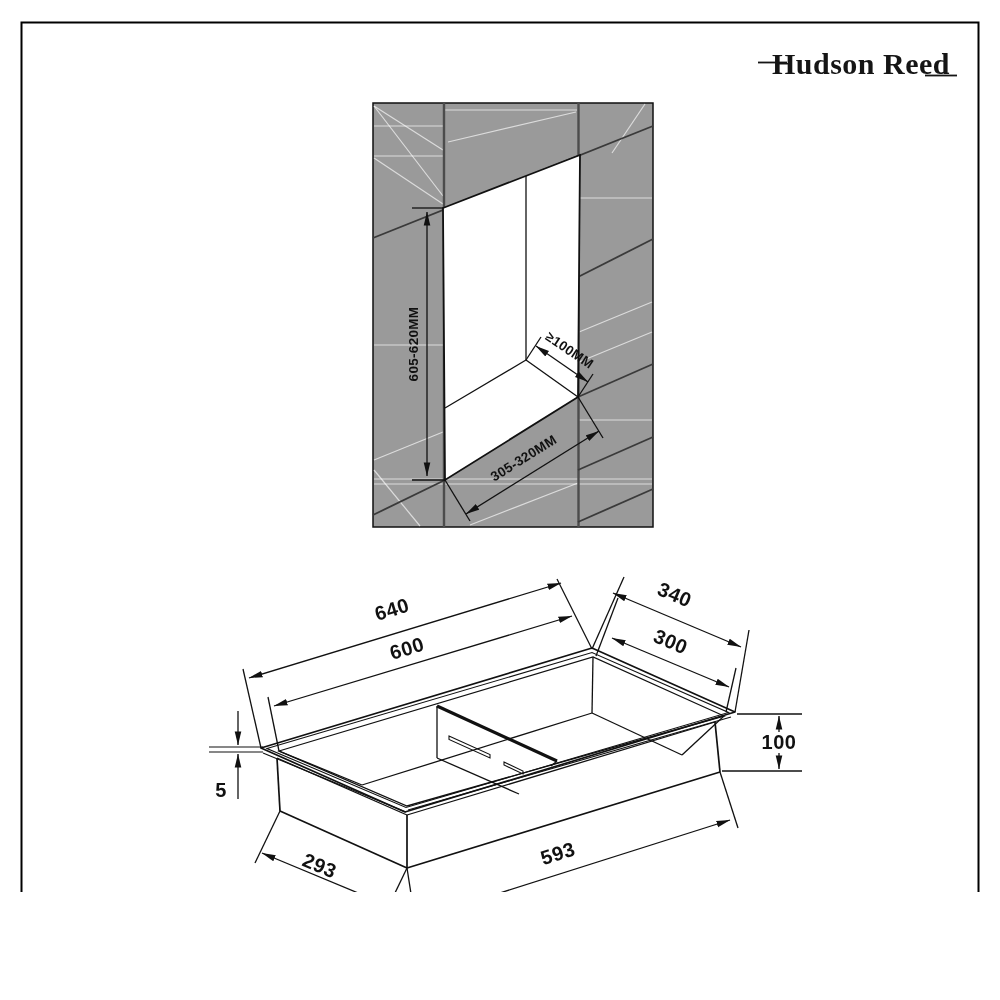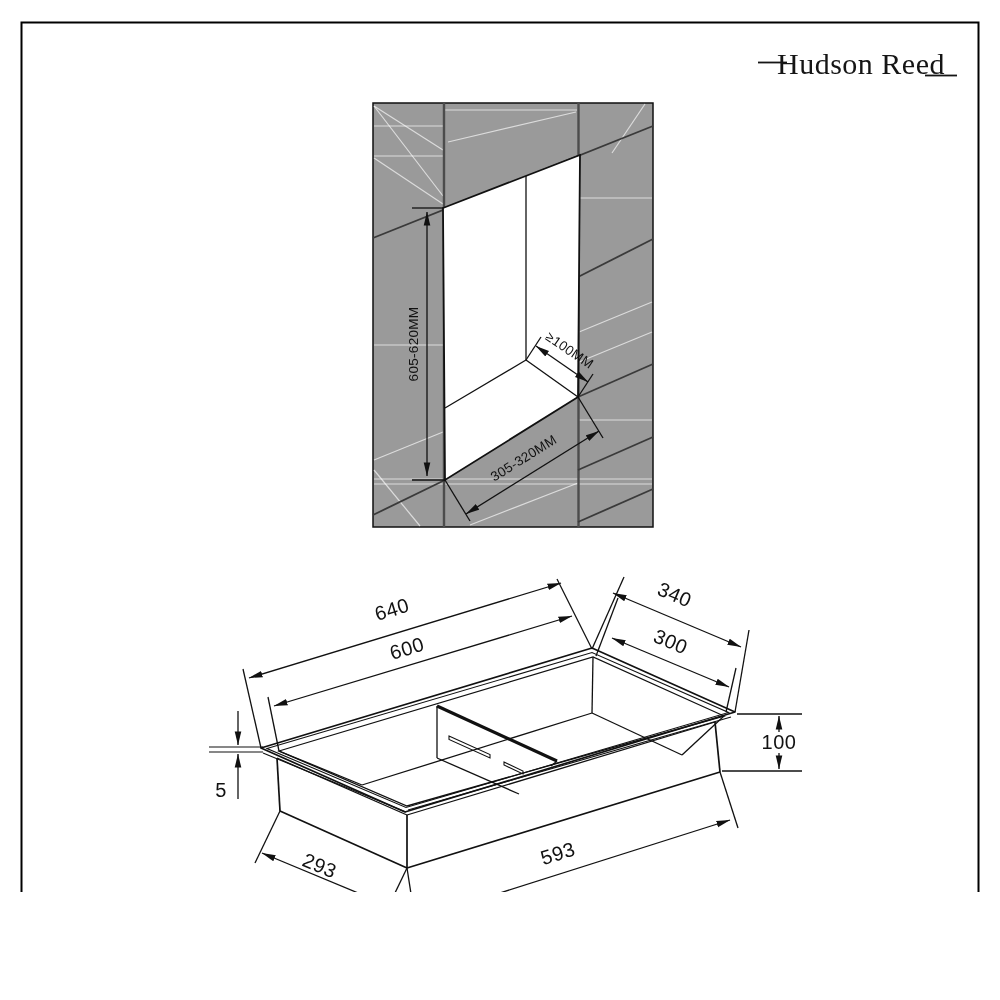--- a/index.html
+++ b/index.html
@@ -1,17 +1,17 @@
 <!DOCTYPE html>
 <html><head>
 <meta charset="utf-8">
 <style>
   html,body{margin:0;padding:0;background:#ffffff;}
   #canvas{position:relative;width:1000px;height:892px;background:#fff;overflow:hidden;
-          font-family:"Liberation Sans",sans-serif;}
+          font-family:"Liberation Sans",sans-serif;font-weight:bold;}
   svg{position:absolute;left:0;top:0;}
   .dim{font-family:"Liberation Sans",sans-serif;font-size:20px;fill:#111;letter-spacing:.5px;}
   .dimw{font-family:"Liberation Sans",sans-serif;font-size:13.5px;fill:#111;letter-spacing:.3px;}
   .logo{font-family:"Liberation Serif",serif;font-size:30px;fill:#151515;letter-spacing:.5px;}
   .ln{stroke:#111;stroke-width:1.3;fill:none;}
   .thin{stroke:#111;stroke-width:1.1;fill:none;}
   .edge{stroke:#111;stroke-width:1.7;fill:none;stroke-linejoin:round;}
   .grout{stroke:#4c4c4c;stroke-width:2.4;fill:none;}
   .gdiag{stroke:#3a3a3a;stroke-width:1.8;fill:none;}
   .lite{stroke:rgba(255,255,255,.65);stroke-width:1.2;fill:none;}

